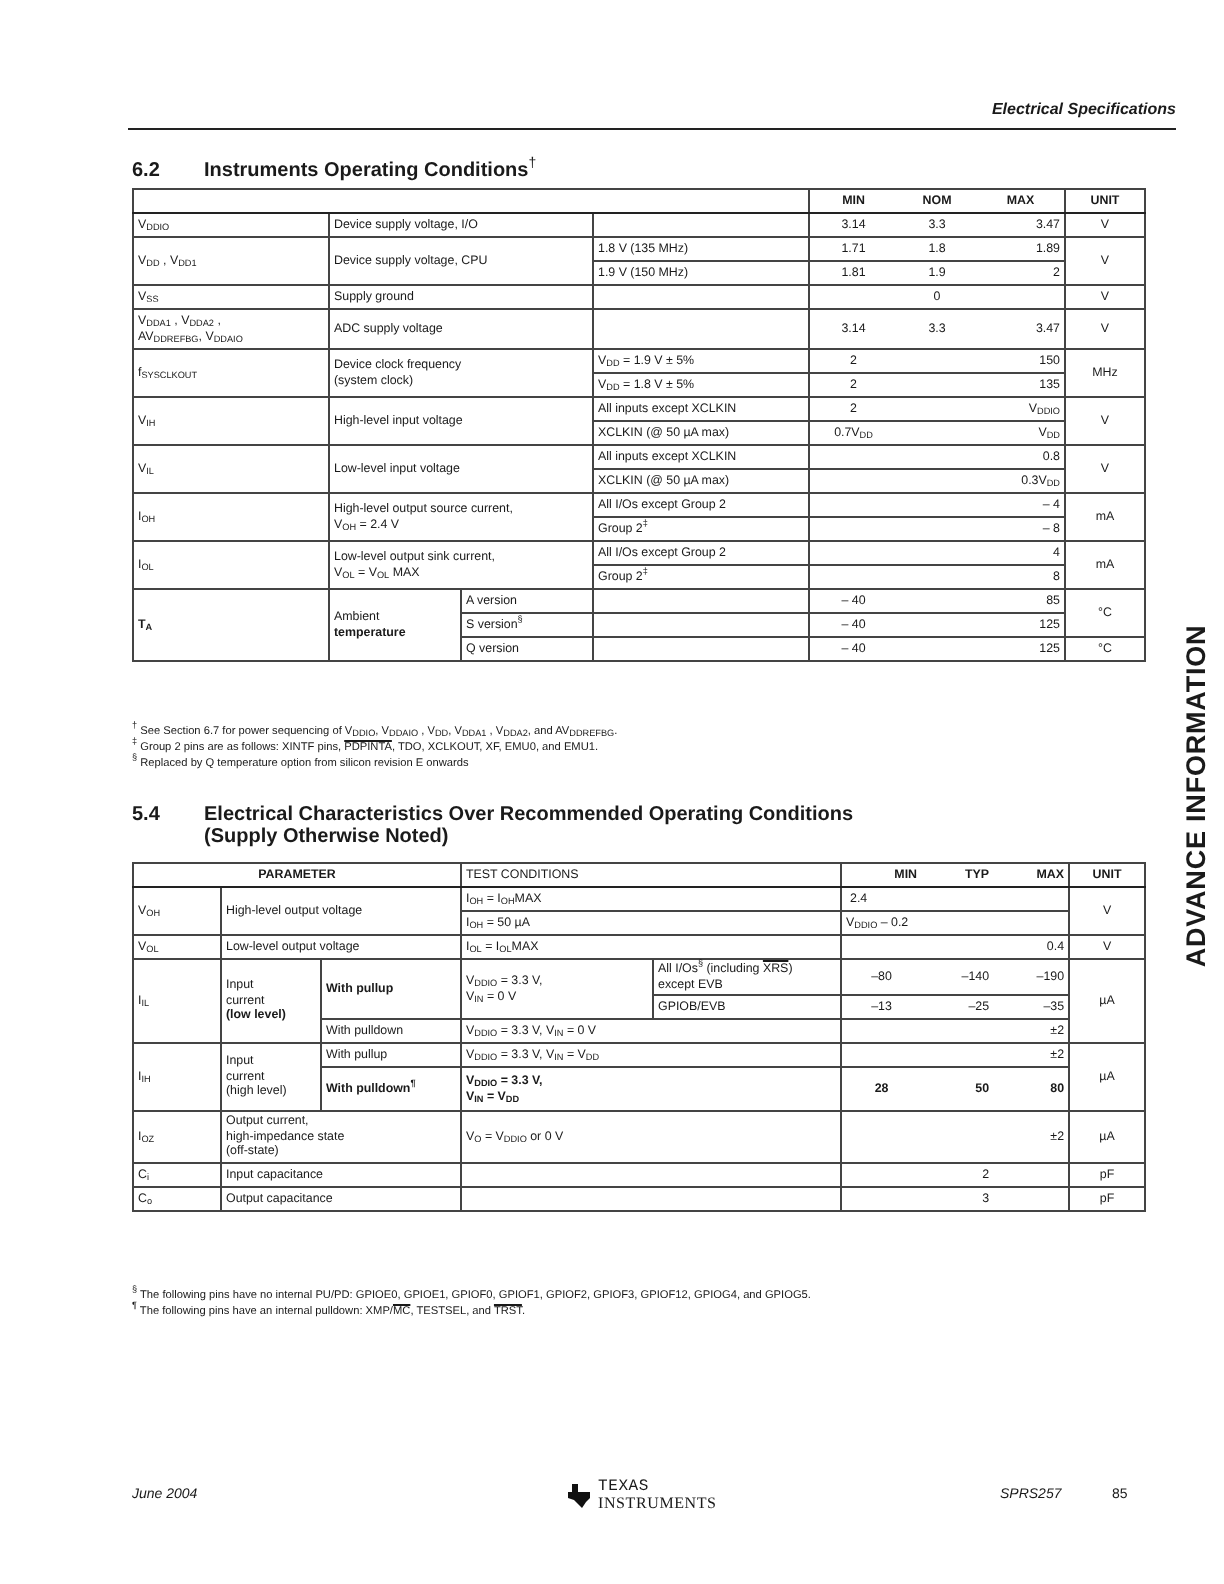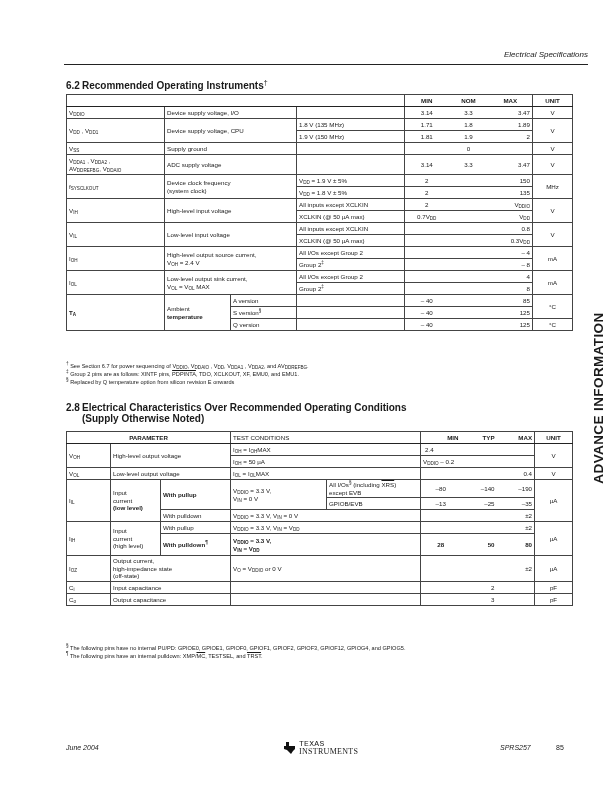--- a/index.html
+++ b/index.html
@@ -1,21 +1,21 @@
 <!DOCTYPE html>
 <html><head>
 <meta charset="utf-8">
 <style>
   html, body { margin:0; padding:0; background:#fff; }
   body { width:612px; height:792px; position:relative; overflow:hidden;
          font-family:"Liberation Sans", sans-serif; color:#1a1a1a; }
-  .hdr-right { position:absolute; right:24px; top:50px; font-size:8px; font-style:italic; }
+  .hdr-right { position:absolute; right:24px; top:50px; font-size:8px; font-style:italic;font-weight:bold; }
   .hdr-rule { position:absolute; left:64px; right:24px; top:64px; border-top:1.6px solid #222; }
   .sec-title { position:absolute; left:66px; font-size:10px; font-weight:bold; }
-  .sec-title .num { display:inline-block; width:16px; }
+  .sec-title .num { display:inline-block; width:36px; }
   .sec-title sup { font-size:7px; font-weight:normal; }
   table { position:absolute; left:66px; width:506px; border-collapse:collapse; font-size:6.2px; table-layout:fixed; }
   td, th { border:0.8px solid #444; padding:0 2px; height:11px; line-height:7.5px; vertical-align:middle; }
   th { font-weight:bold; text-align:center; }
   .c { text-align:center; } .r { text-align:right; } .b { font-weight:bold; }
   .outer { border:1.4px solid #222; }
   sub { font-size:4.6px; vertical-align:-1px; line-height:0; }
   sup { font-size:4.6px; line-height:0; }
   .ov { text-decoration:overline; }
   .notes { position:absolute; left:66px; font-size:5.6px; line-height:8px; }
@@ -26,21 +26,21 @@
   .ti { position:absolute; left:283px; top:740px; display:flex; align-items:center; gap:2px; }
   .ti .t1 { font-family:"Liberation Serif", serif; font-size:8.5px; line-height:8px; letter-spacing:0.3px; }
 </style>
 </head>
 <body>
 
 <div class="hdr-right">Electrical Specifications</div>
 <div class="hdr-rule"></div>
 
 <div class="sec-title" style="top:80px;">
-  <span class="num">6.2</span><span>Recommended Operating Instruments</span><sup>†</sup>
+  <span class="num">6.2</span><span>Instruments Operating Conditions</span><sup>†</sup>
 </div>
 
 <table class="outer" style="top:94px;">
   <colgroup>
       <col style="width:98px">
       <col style="width:66px">
       <col style="width:66px">
       <col style="width:108px">
       <col style="width:44px">
       <col style="width:40px">
@@ -210,21 +210,21 @@
 </tbody>
   </table>
 
 <div class="notes" style="top:362px;">
   <div><sup>†</sup> <span>See Section 6.7 for power sequencing of V</span><sub>DDIO</sub><span>, V</span><sub>DDAIO</sub><span> , V</span><sub>DD</sub><span>, V</span><sub>DDA1</sub><span> , V</span><sub>DDA2</sub><span>, and AV</span><sub>DDREFBG</sub><span>.</span></div>
   <div><sup>‡</sup> <span>Group 2 pins are as follows: XINTF pins, </span><span class="ov">PDPINTA</span><span>, TDO, XCLKOUT, XF, EMU0, and EMU1.</span></div>
   <div><sup>§</sup> <span>Replaced by Q temperature option from silicon revision E onwards</span></div>
 </div>
 
 <div class="sec-title" style="top:402px; line-height:11px;">
-  <span class="num">2.8</span><span>Electrical Characteristics Over Recommended Operating Conditions</span><br>
+  <span class="num">5.4</span><span>Electrical Characteristics Over Recommended Operating Conditions</span><br>
   <span class="num"></span><span>(Supply Otherwise Noted)</span>
 </div>
 
 <table class="outer" style="top:431px;">
   <colgroup>
       <col style="width:44px">
       <col style="width:50px">
       <col style="width:70px">
       <col style="width:96px">
       <col style="width:94px">

